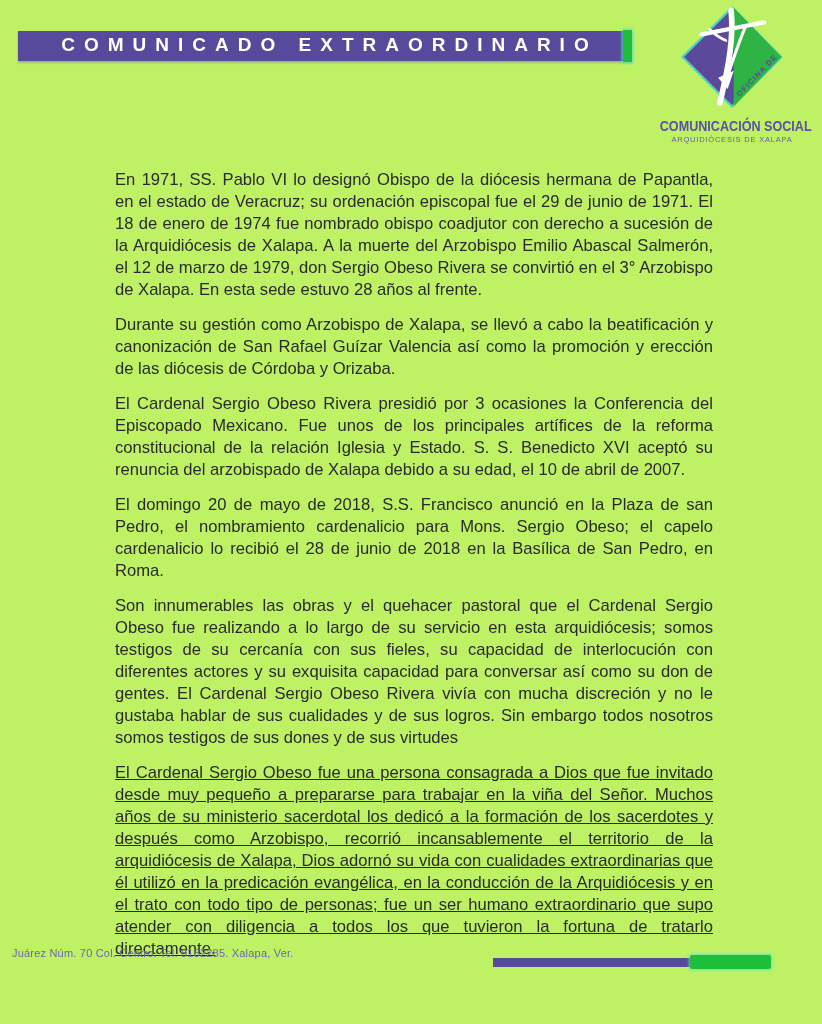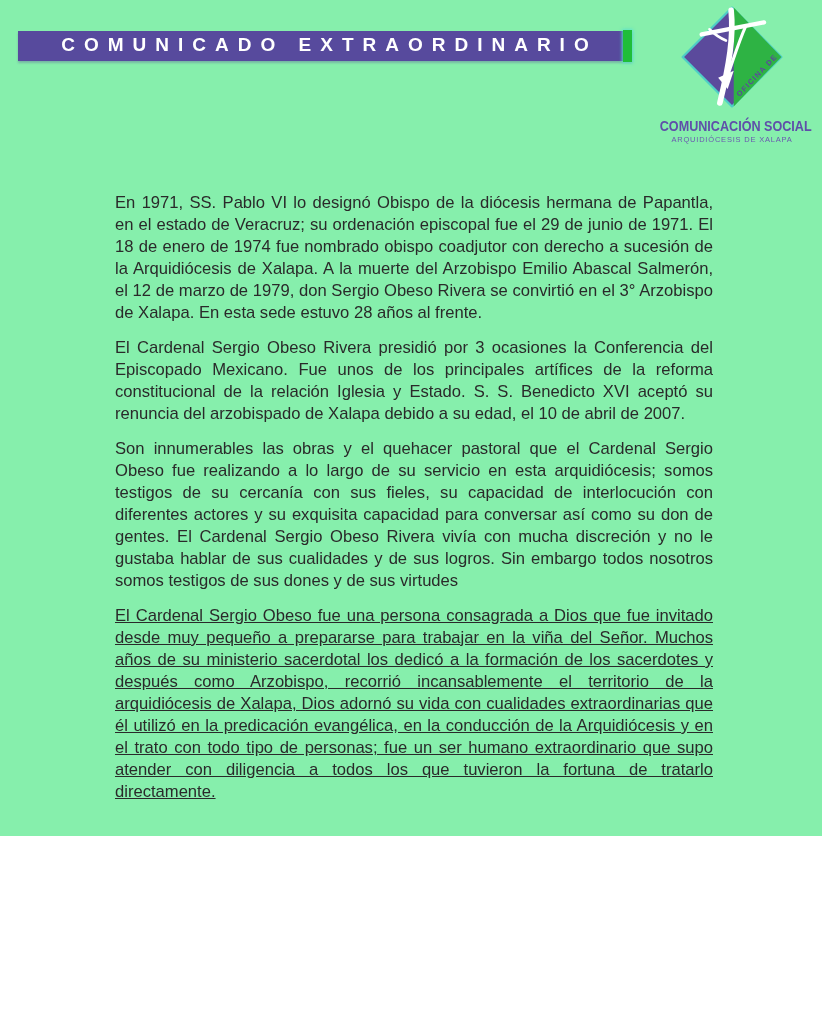--- a/index.html
+++ b/index.html
@@ -4,23 +4,23 @@
 <style>
   html, body {
     margin: 0;
     padding: 0;
     background: #ffffff;
     font-family: "Liberation Sans", "DejaVu Sans", sans-serif;
   }
   .page {
     position: relative;
     width: 822px;
-    height: 836px;
+    height: 1024px;
     margin: 0 auto;
-    background: #86efac;
+    background: #bef264;
     overflow: hidden;
   }
 
   
   .title-bar {
     position: absolute;
     left: 18px;
     top: 31px;
     width: 614px;
     height: 30px;
@@ -81,21 +81,20 @@
     letter-spacing: 0.8px;
     white-space: nowrap;
   }
 
   
   .body-text {
     position: absolute;
     left: 115px;
     top: 169px;
     width: 598px;
-    margin-top: 23px;
   }
   .body-text p {
     margin: 0 0 13px 0;
     font-size: 16.6px;
     line-height: 22px;
     color: #2a2a2a;
     text-align: justify;
   }
   .body-text p:last-child { margin-bottom: 0; text-decoration: underline; }
 
@@ -165,21 +164,23 @@
           <textPath href="#arc-path" startOffset="4">OFICINA DE</textPath>
         </text>
       </svg>
       <div class="org-name">COMUNICACIÓN SOCIAL</div>
       <div class="org-subtitle">ARQUIDIÓCESIS DE XALAPA</div>
     </div>
   </header>
 
   <main class="body-text">
     <p>En 1971, SS. Pablo VI lo designó Obispo de la diócesis hermana de Papantla, en el estado de Veracruz; su ordenación episcopal fue el 29 de junio de 1971. El 18 de enero de 1974 fue nombrado obispo coadjutor con derecho a sucesión de la Arquidiócesis de Xalapa. A la muerte del Arzobispo Emilio Abascal Salmerón, el 12 de marzo de 1979, don Sergio Obeso Rivera se convirtió en el 3° Arzobispo de Xalapa. En esta sede estuvo 28 años al frente.</p>
+    <p>Durante su gestión como Arzobispo de Xalapa, se llevó a cabo la beatificación y canonización de San Rafael Guízar Valencia así como la promoción y erección de las diócesis de Córdoba y Orizaba.</p>
     <p>El Cardenal Sergio Obeso Rivera presidió por 3 ocasiones la Conferencia del Episcopado Mexicano. Fue unos de los principales artífices de la reforma constitucional de la relación Iglesia y Estado. S. S. Benedicto XVI aceptó su renuncia del arzobispado de Xalapa debido a su edad, el 10 de abril de 2007.</p>
+    <p>El domingo 20 de mayo de 2018, S.S. Francisco anunció en la Plaza de san Pedro, el nombramiento cardenalicio para Mons. Sergio Obeso; el capelo cardenalicio lo recibió el 28 de junio de 2018 en la Basílica de San Pedro, en Roma.</p>
     <p>Son innumerables las obras y el quehacer pastoral que el Cardenal Sergio Obeso fue realizando a lo largo de su servicio en esta arquidiócesis; somos testigos de su cercanía con sus fieles, su capacidad de interlocución con diferentes actores y su exquisita capacidad para conversar así como su don de gentes. El Cardenal Sergio Obeso Rivera vivía con mucha discreción y no le gustaba hablar de sus cualidades y de sus logros. Sin embargo todos nosotros somos testigos de sus dones y de sus virtudes</p>
     <p>El Cardenal Sergio Obeso fue una persona consagrada a Dios que fue invitado desde muy pequeño a prepararse para trabajar en la viña del Señor. Muchos años de su ministerio sacerdotal los dedicó a la formación de los sacerdotes y después como Arzobispo, recorrió incansablemente el territorio de la arquidiócesis de Xalapa, Dios adornó su vida con cualidades extraordinarias que él utilizó en la predicación evangélica, en la conducción de la Arquidiócesis y en el trato con todo tipo de personas; fue un ser humano extraordinario que supo atender con diligencia a todos los que tuvieron la fortuna de tratarlo directamente.</p>
   </main>
 
   <footer>
     <div class="footer-address">Juárez Núm. 70 Col. Centro. Tel. 8182285. Xalapa, Ver.</div>
     <div class="footer-bar">
       <span class="bar-purple"></span>
       <span class="bar-green"></span>
     </div>

